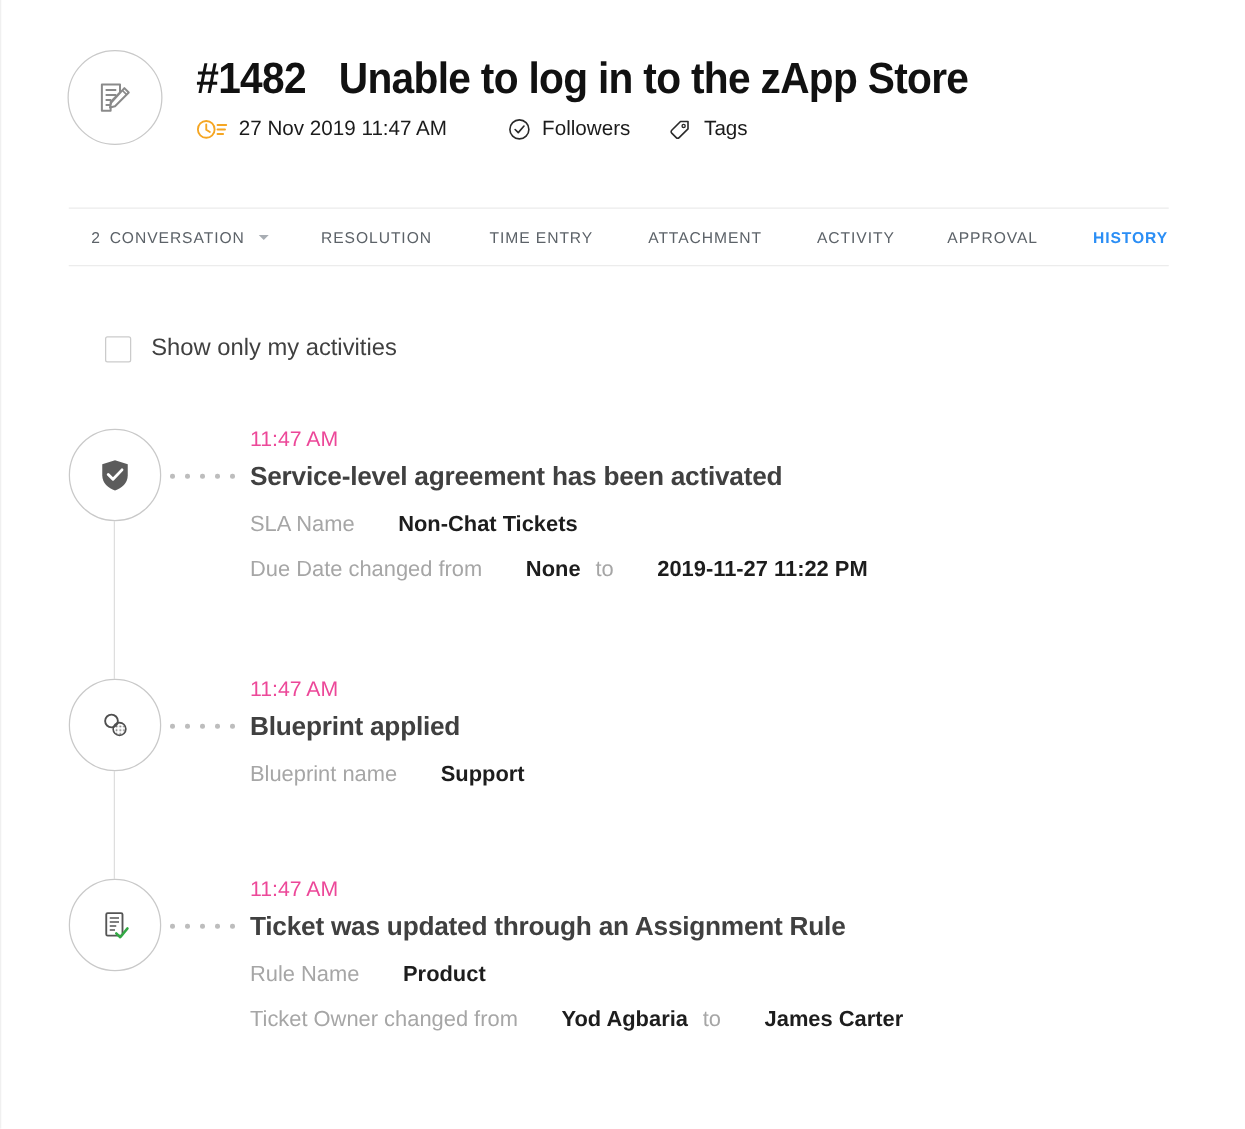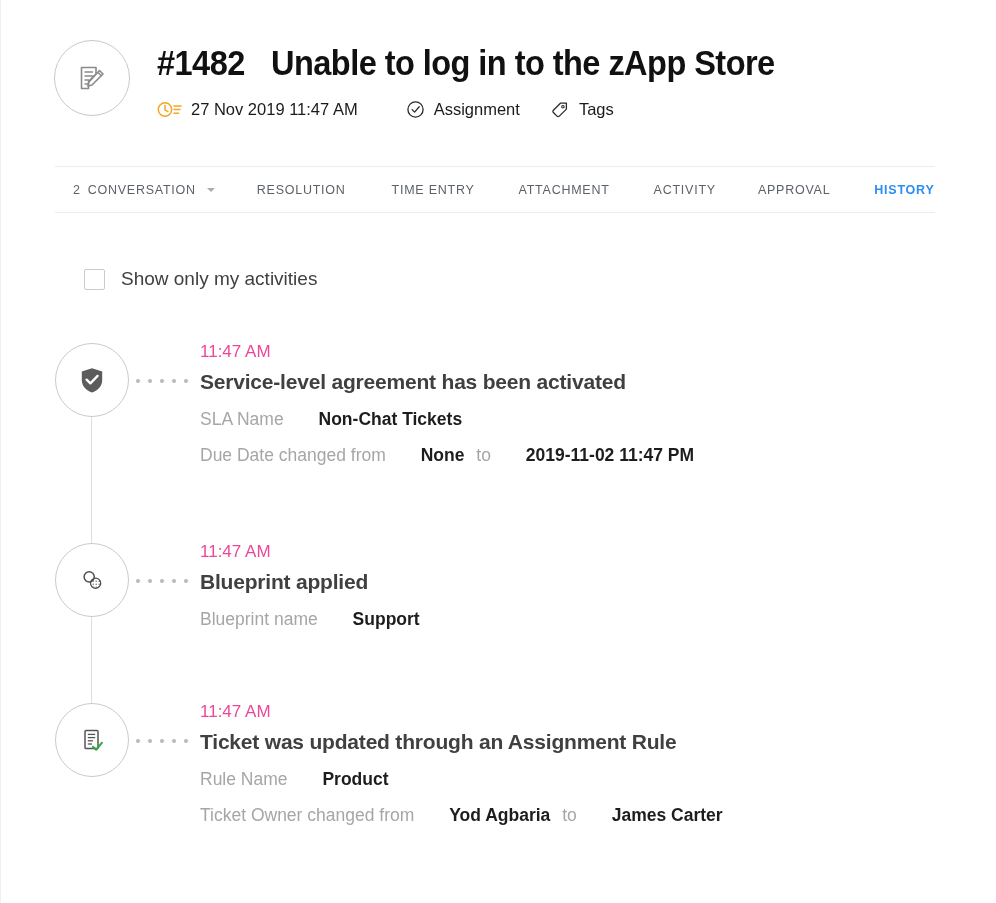--- a/index.html
+++ b/index.html
@@ -66,21 +66,21 @@
     color: #111111;
     transform: scaleX(0.93);
     transform-origin: left center;
   }
   .ticket-title {
     margin-left: 20px;
   }
   .meta-line {
     display: flex;
     align-items: center;
-    margin-top: 16px;
+    margin-top: 10px;
     white-space: nowrap;
   }
   .meta-item {
     display: flex;
     align-items: center;
     font-size: 16.5px;
     color: #212121;
   }
   .meta-date { font-size: 16.5px; color: #1b1b1b; }
   .meta-gap-1 { width: 48px; }
@@ -283,21 +283,21 @@
 
         <div class="meta-gap-1"></div>
 
         <div class="meta-item">
           <span class="meta-icon">
             <svg width="19" height="19" viewBox="0 0 19 19">
               <circle cx="9.5" cy="9.5" r="7.6" fill="none" stroke="#2a2a2a" stroke-width="1.3"></circle>
               <path d="M6.1 9.6 L8.6 12.1 L13.2 6.8" fill="none" stroke="#2a2a2a" stroke-width="1.3" stroke-linecap="round" stroke-linejoin="round"></path>
             </svg>
           </span>
-          <span class="meta-label">Assignment</span>
+          <span class="meta-label">Followers</span>
         </div>
 
         <div class="meta-gap-2"></div>
 
         <div class="meta-item">
           <span class="meta-icon">
             <svg width="20" height="19" viewBox="0 0 20 19">
               <path d="M10.4 3.2 H16.4 V9.1 L9.3 16.1 A1.6 1.6 0 0 1 7 16.1 L3.4 12.5 A1.6 1.6 0 0 1 3.4 10.2 Z" fill="none" stroke="#2a2a2a" stroke-width="1.3" stroke-linejoin="round"></path>
               <circle cx="12.9" cy="6.7" r="1.25" fill="none" stroke="#2a2a2a" stroke-width="1.1"></circle>
             </svg>
@@ -373,21 +373,21 @@
       <div class="tl-time">11:47 AM</div>
       <div class="tl-title">Service-level agreement has been activated</div>
       <div class="tl-detail">
         <span>SLA Name</span><span class="gap"></span>
         <span class="strong">Non-Chat Tickets</span>
       </div>
       <div class="tl-detail">
         <span>Due Date changed from</span><span class="gap"></span>
         <span class="strong">None</span><span class="gap"></span>
         <span>to</span><span class="gap"></span>
-        <span class="strong">2019-11-02 11:47 PM</span>
+        <span class="strong">2019-11-27 11:22 PM</span>
       </div>
     </div>
   </div>
 
   <div class="tl-entry" style="min-height:160px;">
     <div class="tl-left">
       <div class="tl-rail" style="height:86px;"></div>
       <div class="tl-node">
         <span>
           <svg width="30" height="30" viewBox="0 0 30 30">

